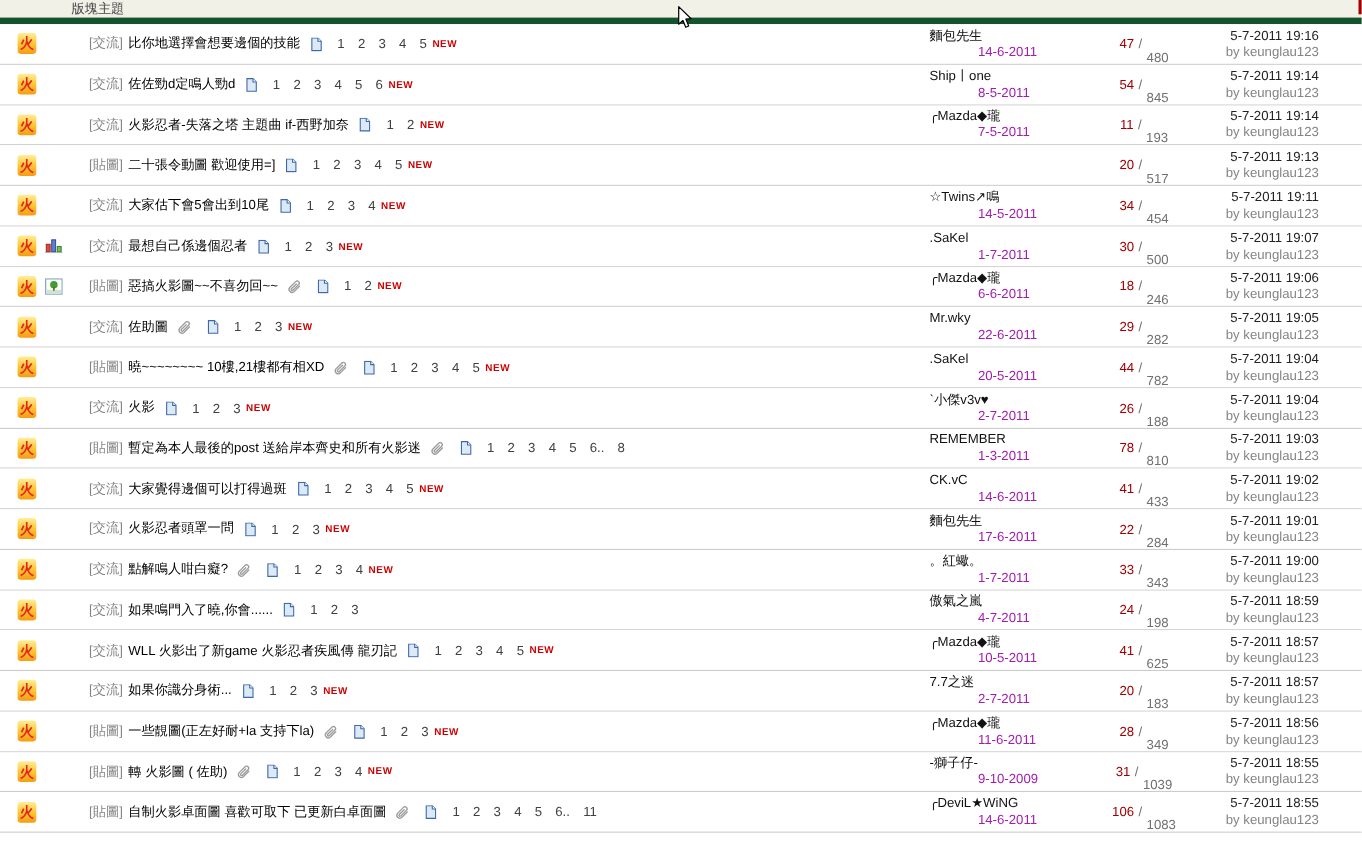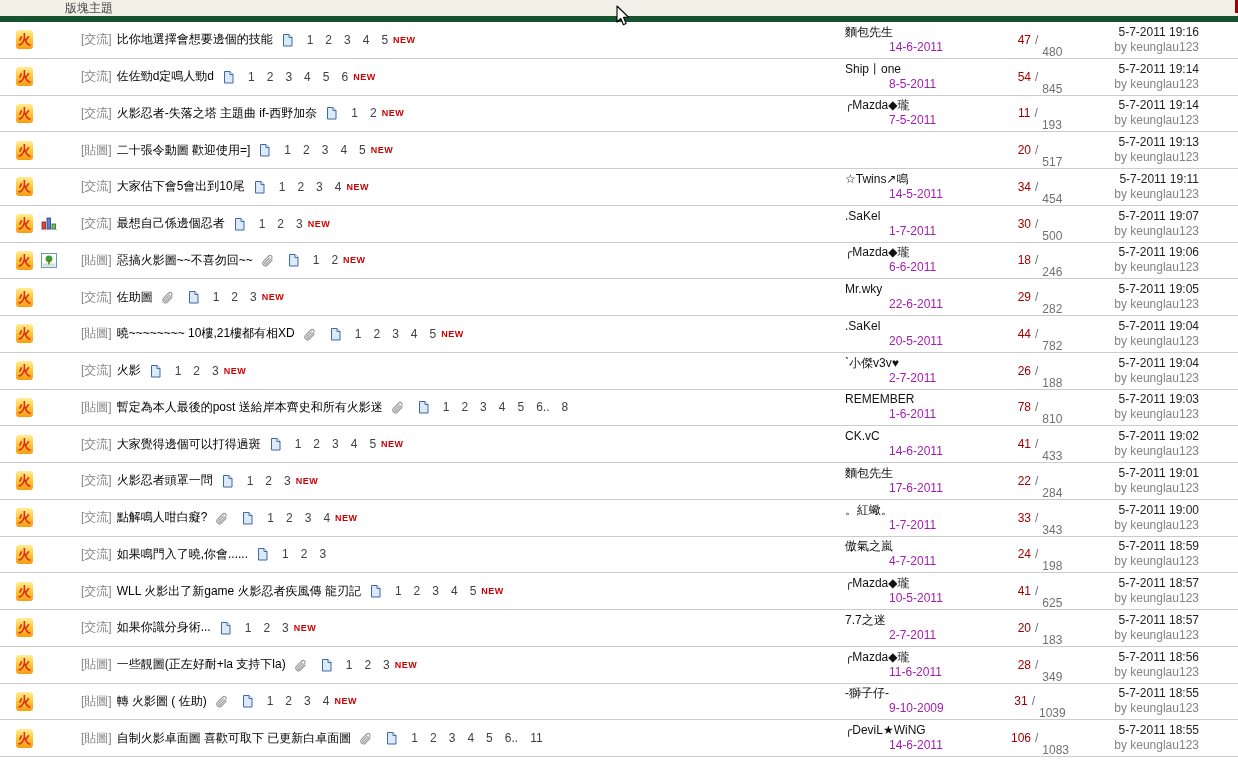--- a/index.html
+++ b/index.html
@@ -417,21 +417,21 @@
       </svg>
       <svg class="page-icon" width="11" height="13" viewBox="0 0 11 13">
         <path d="M1.5,0.5 h5.5 l3,3 v8.5 h-8.5 z" fill="#DCEAF8" stroke="#3E69A8"></path>
         <path d="M7,0.5 v3 h3" fill="#FFFFFF" stroke="#3E69A8"></path>
       </svg>
       <span><span class="page-num">1</span><span class="page-num">2</span><span class="page-num">3</span><span class="page-num">4</span><span class="page-num">5</span><span class="page-num">6..</span><span class="page-num">8</span></span>
 
     </div>
     <div class="author-cell">
       <span class="author-name">REMEMBER</span>
-      <span class="author-date">1-6-2011</span>
+      <span class="author-date">1-3-2011</span>
     </div>
     <div class="replies-cell">
       <span class="reply-count">78</span>
       <span class="count-sep">/</span>
       <span class="view-count">810</span>
     </div>
     <div class="lastpost-cell">
       <span class="lastpost-date">5-7-2011 19:03</span>
       <span class="lastpost-by">by keunglau123</span>
     </div>

